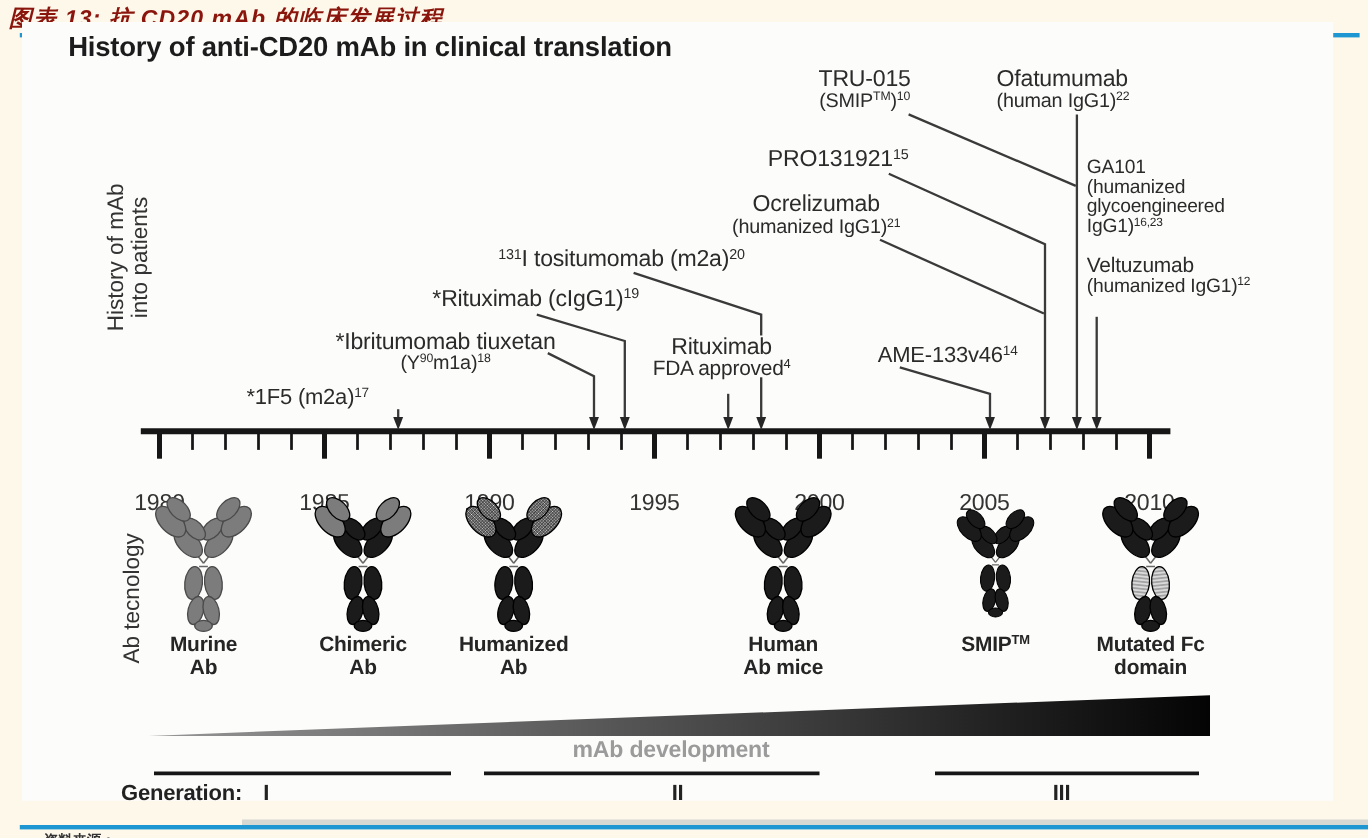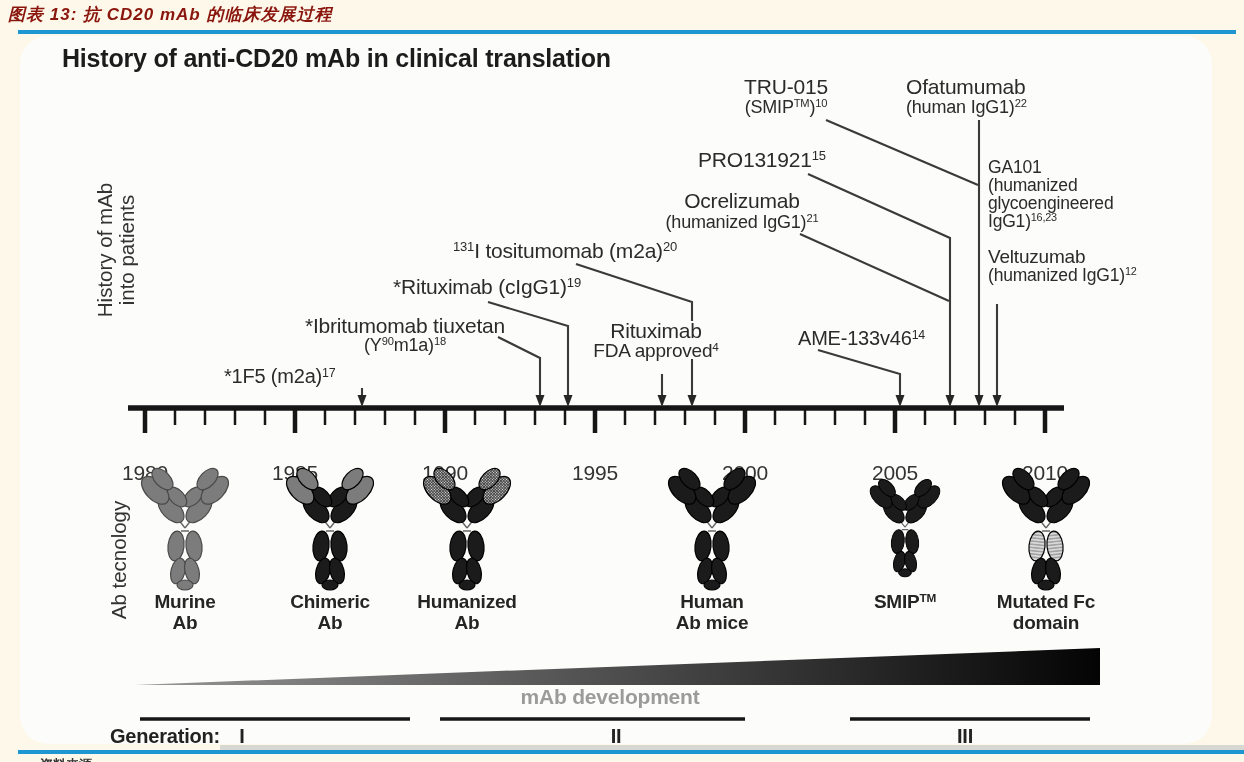--- a/index.html
+++ b/index.html
@@ -1,21 +1,21 @@
 <!DOCTYPE html>
 <html><head>
 <meta charset="utf-8">
 <style>
   html,body{margin:0;padding:0;}
   body{width:1244px;height:762px;font-family:"Liberation Sans",sans-serif;}
   .page{position:relative;width:1244px;height:762px;background:#fdf8ea;overflow:hidden;}
-  .fig-label{position:absolute;left:8px;top:3px;font-size:17px;font-weight:bold;font-style:italic;
+  .fig-label{position:absolute;left:8px;top:3px;font-size:21px;font-weight:bold;font-style:italic;
              color:#8a150c;letter-spacing:1px;white-space:nowrap;}
   .top-rule{position:absolute;left:18px;top:30px;width:1218px;height:4px;background:#1e96d2;}
-  .panel{position:absolute;left:20px;top:36px;width:1192px;height:708px;background:#fcfcfa;border-radius:28px;}
+  .panel{position:absolute;left:20px;top:20px;width:1192px;height:708px;background:#fcfcfa;}
   .panel svg{display:block;width:1192px;height:708px;}
   .bottom-gray{position:absolute;left:220px;top:745px;width:1024px;height:5px;background:#d8d8d2;}
   .bottom-rule{position:absolute;left:18px;top:750px;width:1226px;height:4px;background:#1e96d2;}
   .footer-clip{position:absolute;left:40px;top:755px;width:700px;height:7px;overflow:hidden;}
   .footer-clip span{font-size:13px;color:#333;font-weight:bold;}
 </style>
 </head>
 <body>
 
 <div class="page">

